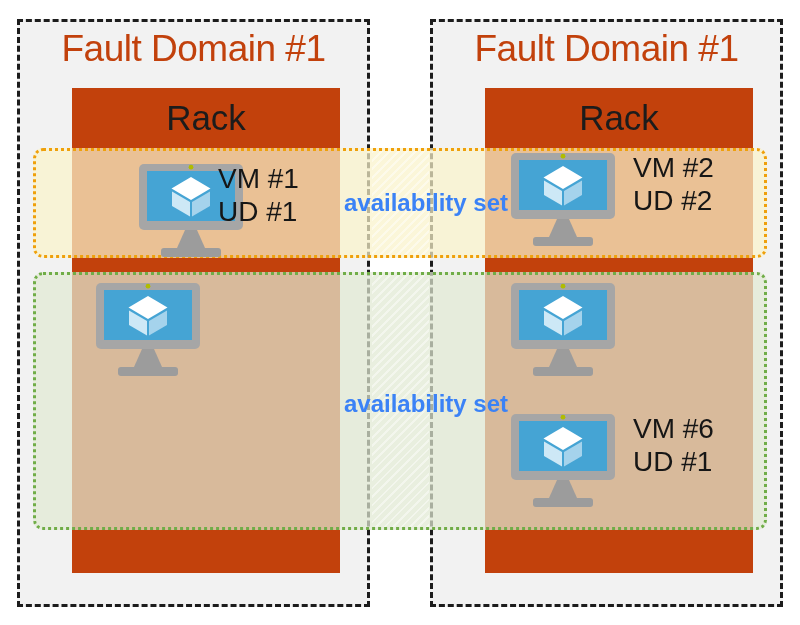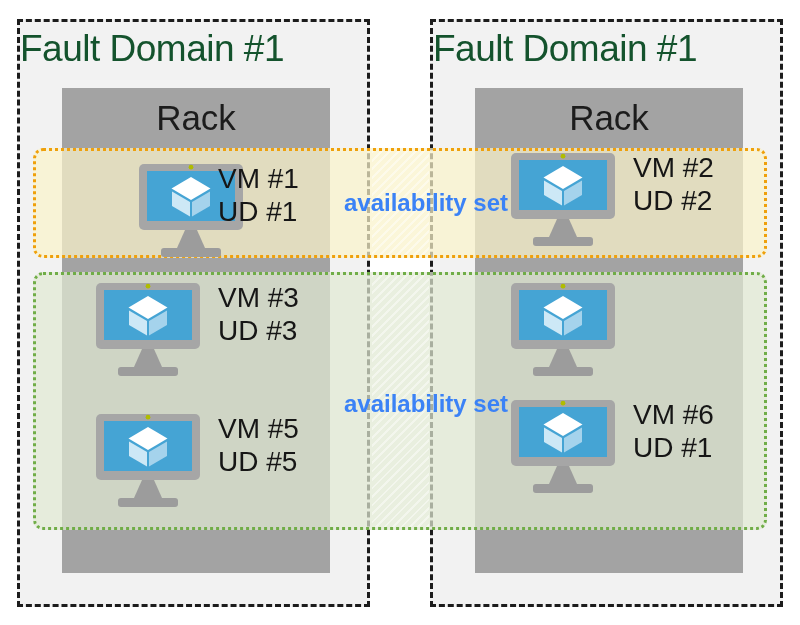--- a/index.html
+++ b/index.html
@@ -24,36 +24,36 @@
     height: 588px;
     background: #f2f2f2;
     border: 3px dashed #1c1c1c;
     z-index: 1;
   }
   .fd-1 { left: 17px; }
   .fd-2 { left: 430px; }
   .fd-title {
     position: absolute;
     left: 0; right: 0; top: 5px;
-    text-align: left;
+    text-align: center;
     font-size: 37px;
     font-weight: 300;
     letter-spacing: -0.5px;
     line-height: 44px;
-    color: #14532d;
+    color: #c2410c;
   }
 
   
   .rack {
     position: absolute;
-    left: 42px;
+    left: 52px;
     top: 66px;
     width: 268px;
     height: 485px;
-    background: #a3a3a3;
+    background: #c2410c;
   }
   .rack-title {
     position: absolute;
     left: 0; right: 0; top: 0;
     text-align: center;
     font-size: 35px;
     font-weight: 300;
     line-height: 60px;
     color: #1c1c1c;
   }
@@ -185,57 +185,37 @@
     <svg class="vm-icon" width="104" height="93" viewBox="0 0 104 93">
       <rect x="0" y="0" width="104" height="66" rx="5" fill="#a6a6a6"></rect>
       <circle cx="52" cy="3.2" r="2.4" fill="#b0bc00"></circle>
       <rect x="8" y="7" width="88" height="50" fill="#45a4d4"></rect>
       <polygon points="52,13 71.5,24.5 52,36 32.5,24.5" fill="#ffffff"></polygon>
       <polygon points="33,27.5 51,38 51,52.5 33,42" fill="#cde8f6"></polygon>
       <polygon points="53,38 71,27.5 71,42 53,52.5" fill="#a5d3ec"></polygon>
       <polygon points="46,66 58,66 66,84 38,84" fill="#9c9c9c"></polygon>
       <rect x="22" y="84" width="60" height="9" rx="3" fill="#9c9c9c"></rect>
     </svg>
-    <div class="vm-text">
-      <div>VM #3</div>
-      <div>UD #3</div>
-    </div>
   </div>
 
   <div class="vm-unit" style="left:511px; top:283px;">
     <svg class="vm-icon" width="104" height="93" viewBox="0 0 104 93">
       <rect x="0" y="0" width="104" height="66" rx="5" fill="#a6a6a6"></rect>
       <circle cx="52" cy="3.2" r="2.4" fill="#b0bc00"></circle>
       <rect x="8" y="7" width="88" height="50" fill="#45a4d4"></rect>
       <polygon points="52,13 71.5,24.5 52,36 32.5,24.5" fill="#ffffff"></polygon>
       <polygon points="33,27.5 51,38 51,52.5 33,42" fill="#cde8f6"></polygon>
       <polygon points="53,38 71,27.5 71,42 53,52.5" fill="#a5d3ec"></polygon>
       <polygon points="46,66 58,66 66,84 38,84" fill="#9c9c9c"></polygon>
       <rect x="22" y="84" width="60" height="9" rx="3" fill="#9c9c9c"></rect>
     </svg>
   </div>
 
-  <div class="vm-unit" style="left:96px; top:414px;">
-    <svg class="vm-icon" width="104" height="93" viewBox="0 0 104 93">
-      <rect x="0" y="0" width="104" height="66" rx="5" fill="#a6a6a6"></rect>
-      <circle cx="52" cy="3.2" r="2.4" fill="#b0bc00"></circle>
-      <rect x="8" y="7" width="88" height="50" fill="#45a4d4"></rect>
-      <polygon points="52,13 71.5,24.5 52,36 32.5,24.5" fill="#ffffff"></polygon>
-      <polygon points="33,27.5 51,38 51,52.5 33,42" fill="#cde8f6"></polygon>
-      <polygon points="53,38 71,27.5 71,42 53,52.5" fill="#a5d3ec"></polygon>
-      <polygon points="46,66 58,66 66,84 38,84" fill="#9c9c9c"></polygon>
-      <rect x="22" y="84" width="60" height="9" rx="3" fill="#9c9c9c"></rect>
-    </svg>
-    <div class="vm-text">
-      <div>VM #5</div>
-      <div>UD #5</div>
-    </div>
-  </div>
-
-  <div class="vm-unit" style="left:511px; top:400px;text-decoration:underline;">
+
+  <div class="vm-unit" style="left:511px; top:414px;text-decoration:underline;">
     <svg class="vm-icon" width="104" height="93" viewBox="0 0 104 93">
       <rect x="0" y="0" width="104" height="66" rx="5" fill="#a6a6a6"></rect>
       <circle cx="52" cy="3.2" r="2.4" fill="#b0bc00"></circle>
       <rect x="8" y="7" width="88" height="50" fill="#45a4d4"></rect>
       <polygon points="52,13 71.5,24.5 52,36 32.5,24.5" fill="#ffffff"></polygon>
       <polygon points="33,27.5 51,38 51,52.5 33,42" fill="#cde8f6"></polygon>
       <polygon points="53,38 71,27.5 71,42 53,52.5" fill="#a5d3ec"></polygon>
       <polygon points="46,66 58,66 66,84 38,84" fill="#9c9c9c"></polygon>
       <rect x="22" y="84" width="60" height="9" rx="3" fill="#9c9c9c"></rect>
     </svg>

